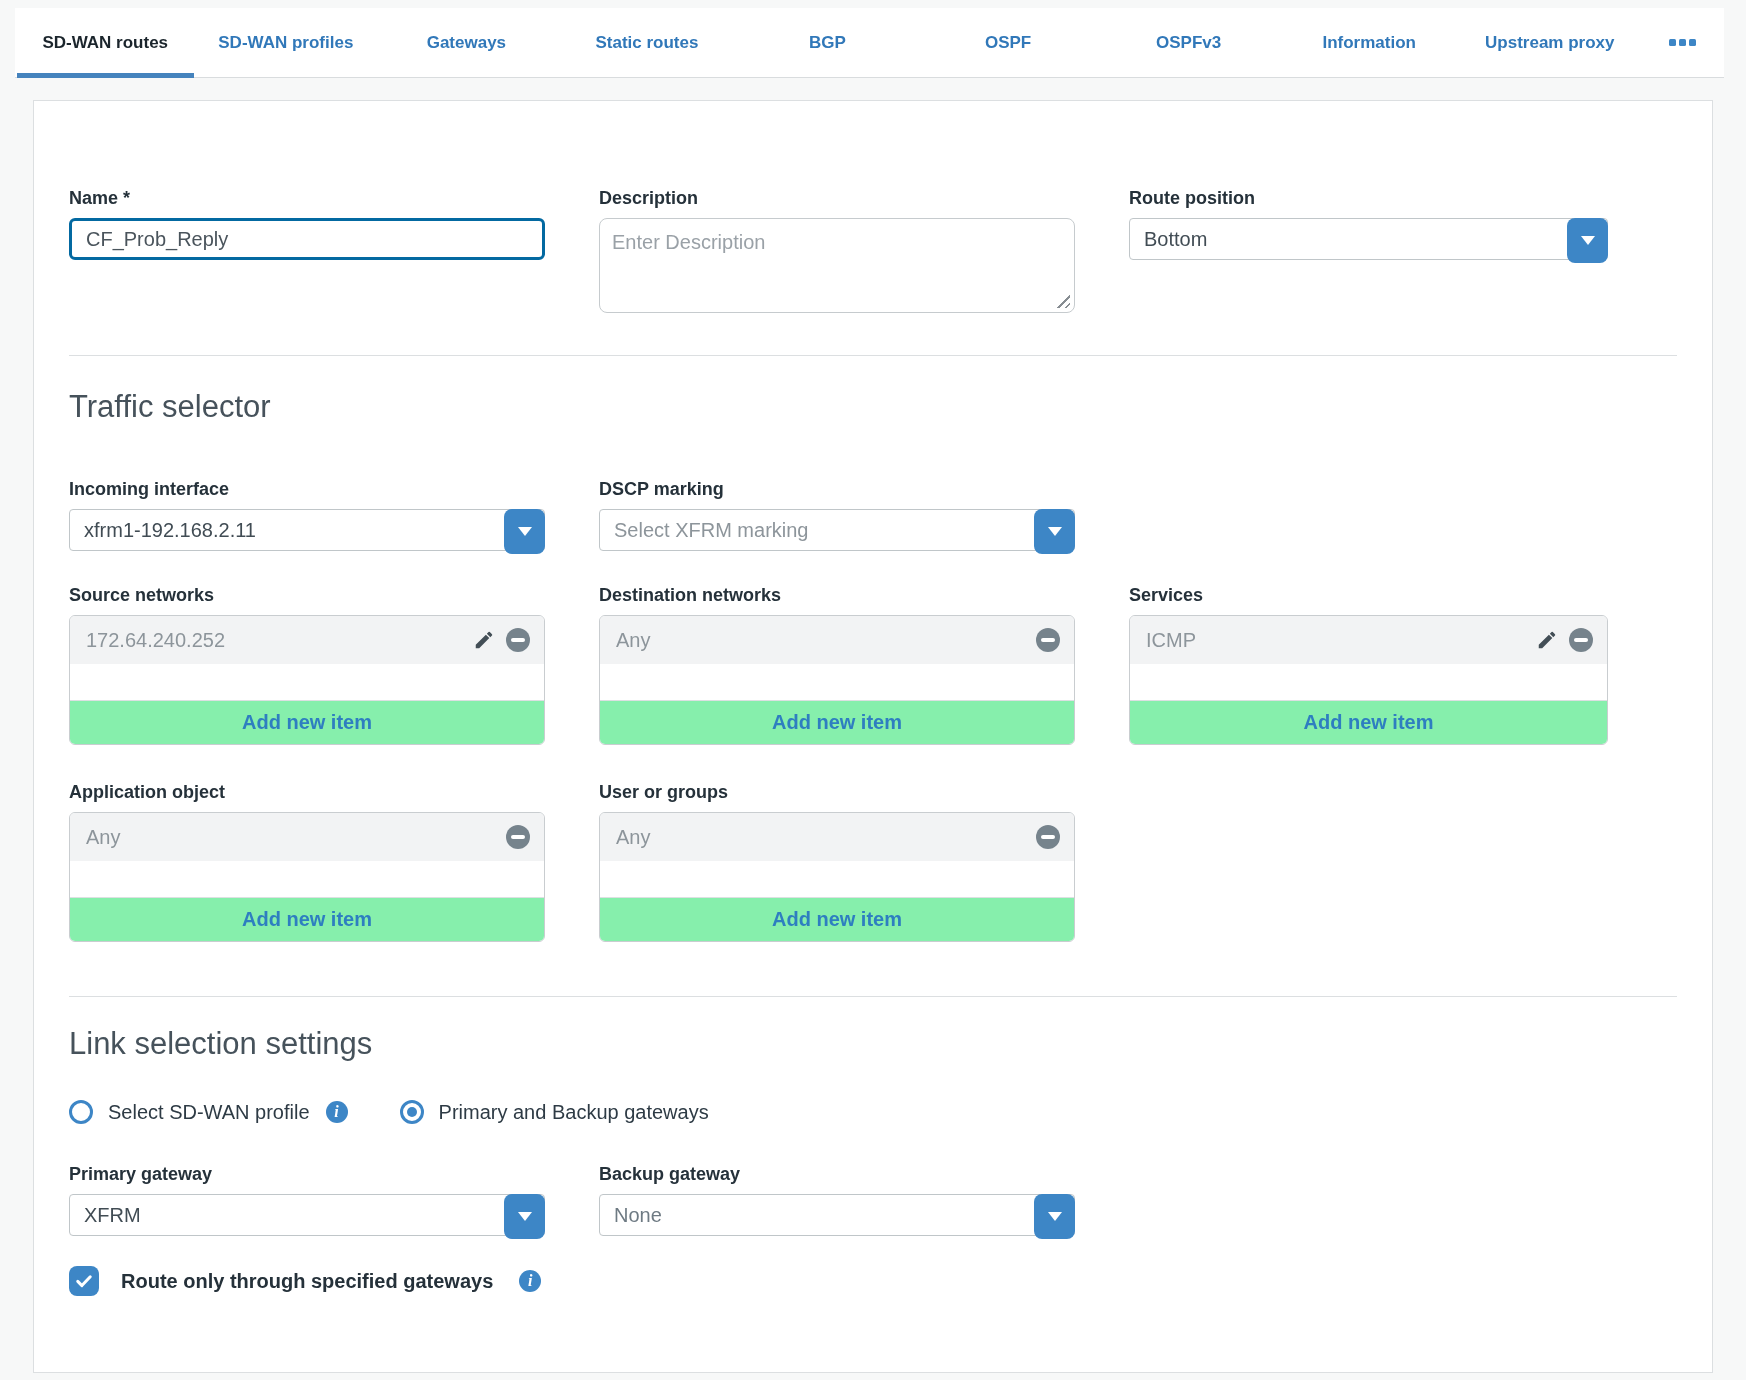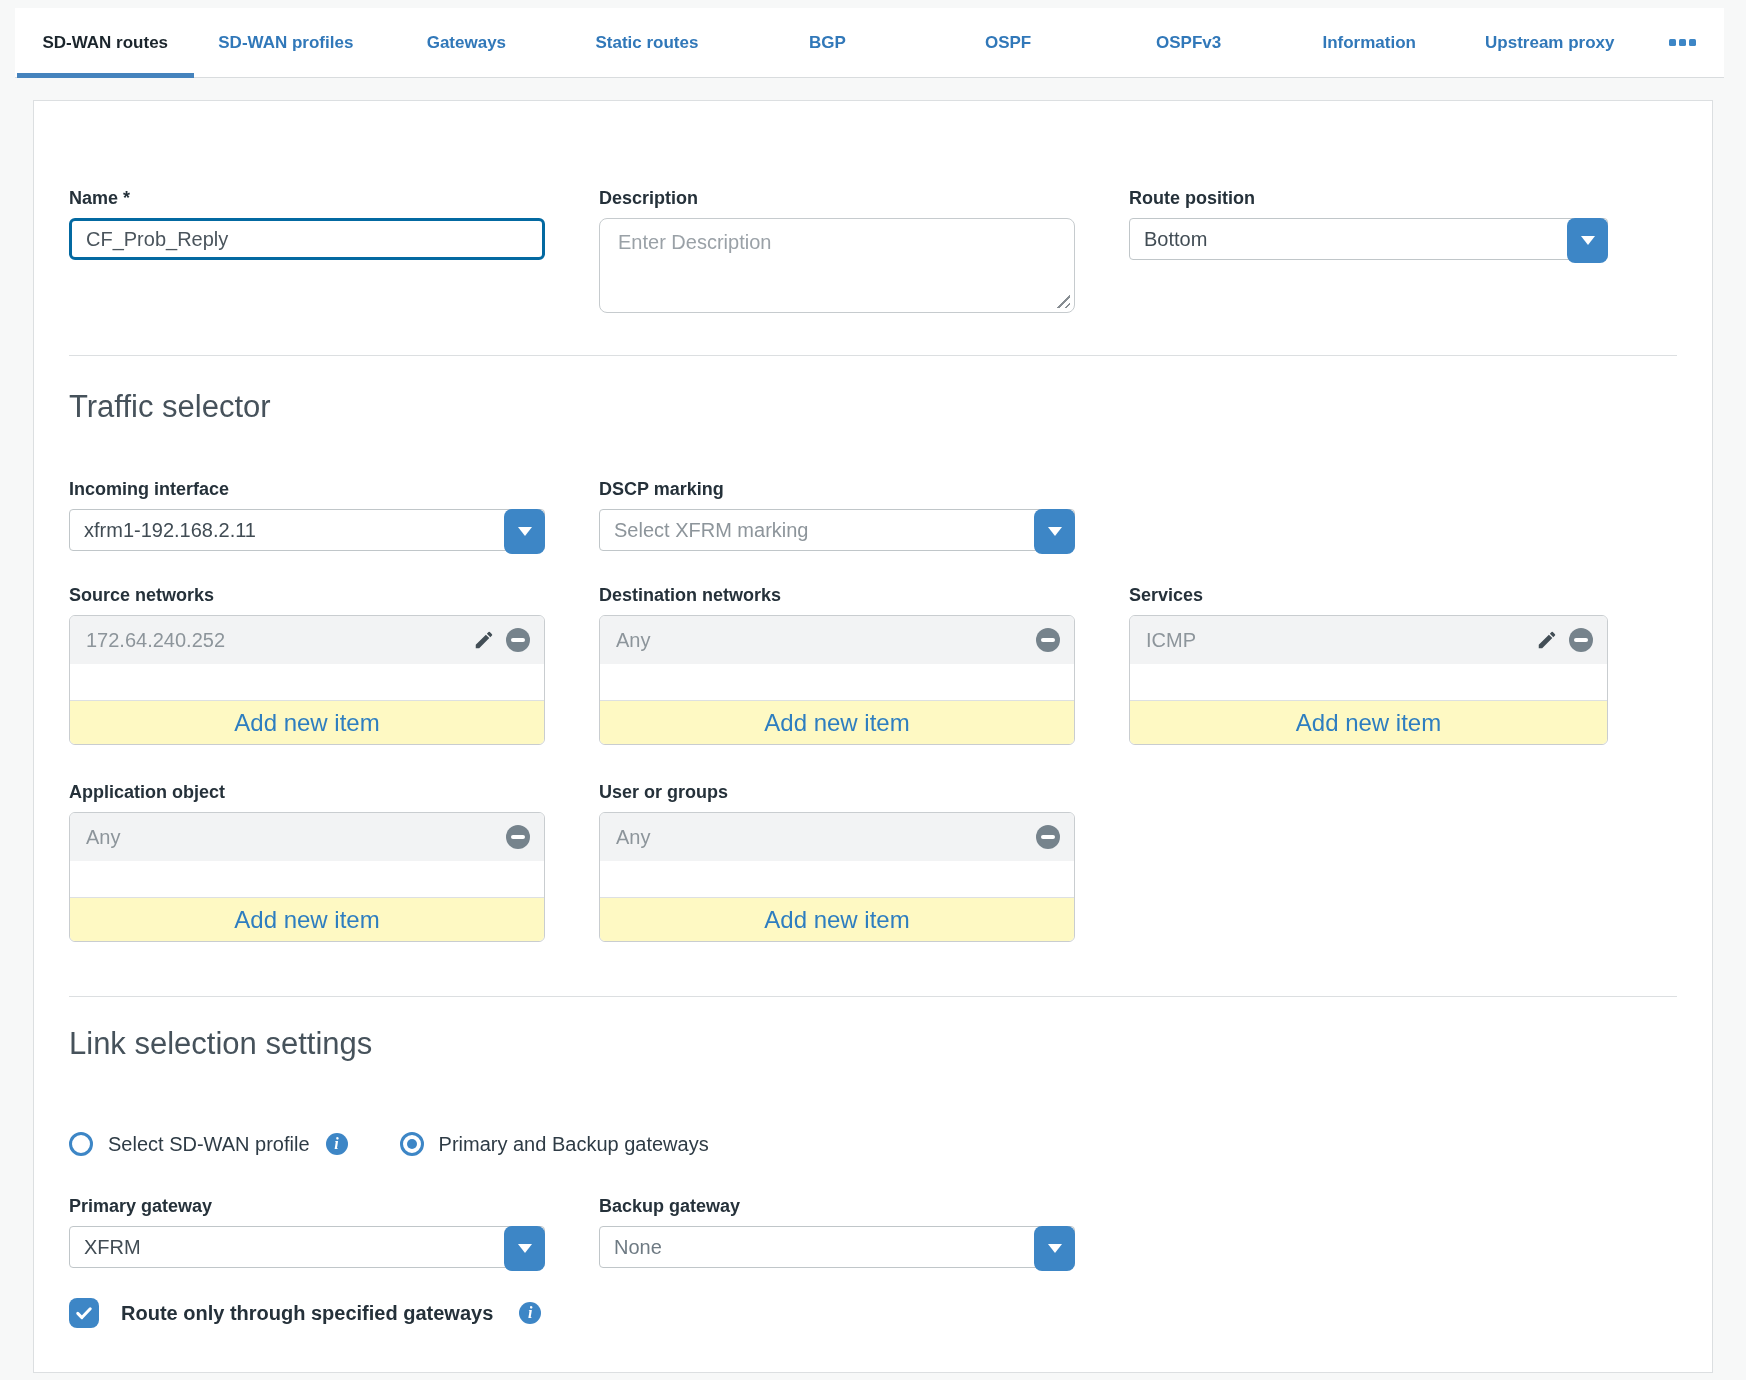--- a/index.html
+++ b/index.html
@@ -59,21 +59,21 @@
     width:100%; height:42px;
     border:3px solid #0369a1; border-radius:6px;
     padding:0 14px; font-size:20px; color:#4a545c;
     font-family:inherit; background:#fff; outline:none;
   }
 
   .textarea-wrap { position:relative; height:95px; }
   .textarea-wrap textarea {
     width:100%; height:100%; resize:none; outline:none;
     border:1px solid #c6cbce; border-radius:8px;
-    padding:12px 18px; font-size:20px; color:#4a545c;
+    padding:12px 12px; font-size:20px; color:#4a545c;
     font-family:inherit; background:#fff;
   }
   .textarea-wrap textarea::placeholder { color:#9aa1a7; opacity:1; }
   .resize-handle {
     position:absolute; right:5px; bottom:5px; width:18px; height:18px;
     background:repeating-linear-gradient(135deg, #878d92 0 1.6px, transparent 1.6px 5.4px);
     clip-path:polygon(100% 0, 100% 100%, 0 100%);
     cursor:nwse-resize;
   }
 
@@ -114,23 +114,23 @@
     width:24px; height:24px; border-radius:50%; background:#76838c;
     position:relative; margin-left:11px; cursor:pointer; flex:0 0 24px;
   }
   .icon-minus::after {
     content:""; position:absolute; left:5px; right:5px; top:10px;
     height:4px; background:#fff; border-radius:2px;
   }
   .lb-spacer { flex:1; background:#fff; }
   .add-row {
     height:44px; flex:0 0 44px;
-    border-top:1px solid #dde0e2; background:#fef9c3;
+    border-top:1px solid #dde0e2; background:#86efac;
     display:flex; align-items:center; justify-content:center;
-    font-size:24px; font-weight:normal; color:#2e7ec0; cursor:pointer;
+    font-size:20px; font-weight:bold; color:#2e7ec0; cursor:pointer;
   }
 
   .divider { border:none; border-top:1px solid #dcdfe1; margin:0; }
 
   .section-title { font-size:31px; font-weight:400; color:#46525b; line-height:42px; }
 
   .radio-row { display:flex; align-items:center; }
   .radio {
     width:24px; height:24px; border-radius:50%;
     border:3px solid #3d86c6; background:#fff; position:relative;
@@ -159,21 +159,21 @@
 
   
   .row-top        { margin-top:86px; }
   .divider-1      { margin-top:42px; }
   .title-1        { margin-top:30px; }
   .row-interfaces { margin-top:50px; }
   .row-networks   { margin-top:33px; }
   .row-apps       { margin-top:36px; }
   .divider-2      { margin-top:54px; }
   .title-2        { margin-top:26px; }
-  .row-radios     { margin-top:67px; }
+  .row-radios     { margin-top:35px; }
   .row-gateways   { margin-top:39px; }
   .row-checkbox   { margin-top:30px; }
 </style>
 </head>
 <body>
 
 <div class="tabbar">
   <div class="tab active">SD-WAN routes</div>
   <div class="tab">SD-WAN profiles</div>
   <div class="tab">Gateways</div>

